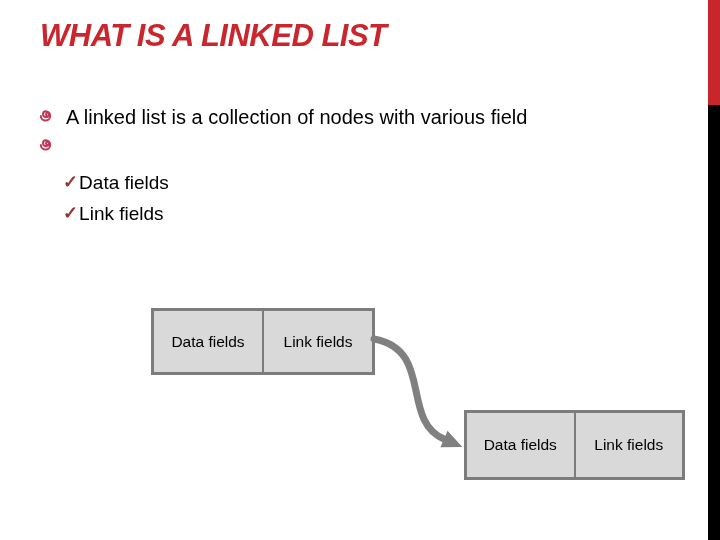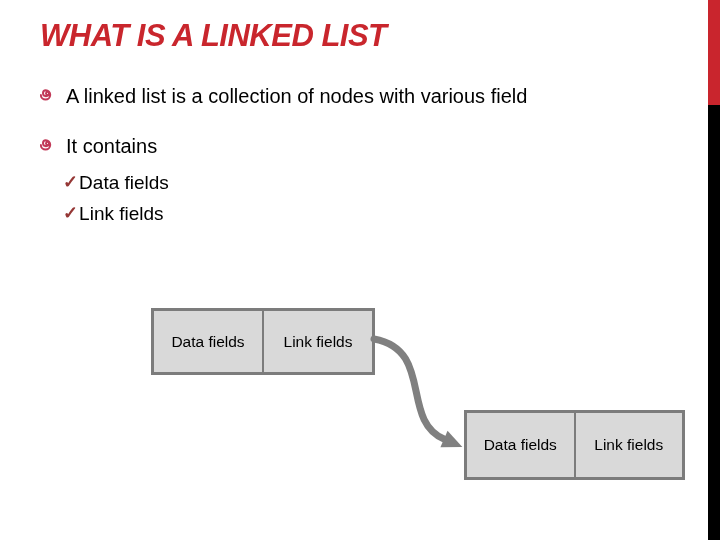--- a/index.html
+++ b/index.html
@@ -10,21 +10,21 @@
   .title{
     position:absolute;left:40px;top:20px;margin:0;
     font-size:31px;font-weight:bold;letter-spacing:-0.5px;
     color:#C9262D;line-height:1.05;white-space:nowrap;font-style:italic;
   }
   .bullet{
     position:absolute;left:40px;display:flex;align-items:flex-start;
     font-size:20px;color:#000;line-height:24px;white-space:nowrap;
   }
   .bullet .spiral{flex:0 0 auto;margin-top:3px;margin-right:11px;}
-  .bullet.b1{top:84px;text-align:center;}
+  .bullet.b1{top:105px;text-align:center;}
   .bullet.b2{top:134px;}
   .sub{
     position:absolute;left:63px;display:flex;align-items:flex-start;
     font-size:19px;color:#000;line-height:23px;white-space:nowrap;
   }
   .sub .check{
     color:#953735;font-size:18px;font-weight:bold;line-height:23px;
     margin-right:1px;
   }
   .sub.s1{top:171px;}
@@ -56,21 +56,20 @@
     <svg class="spiral" width="15" height="15" viewBox="0 0 16 16">
       <path d="M8 8.4 a1.6 1.6 0 1 1 1.6 -1.7 a3.2 3.2 0 1 1 -3.4 -3.3 a5 5 0 1 1 -5.3 5.2" fill="none" stroke="#C23A58" stroke-width="2.1" stroke-linecap="round"></path>
     </svg>
     <span>A linked list is a collection of nodes with various field</span>
   </div>
 
   <div class="bullet b2">
     <svg class="spiral" width="15" height="15" viewBox="0 0 16 16">
       <path d="M8 8.4 a1.6 1.6 0 1 1 1.6 -1.7 a3.2 3.2 0 1 1 -3.4 -3.3 a5 5 0 1 1 -5.3 5.2" fill="none" stroke="#C23A58" stroke-width="2.1" stroke-linecap="round"></path>
     </svg>
-    <span>It contains</span>
   </div>
 
   <div class="sub s1">
     <span class="check">✓</span>
     <span>Data fields</span>
   </div>
 
   <div class="sub s2">
     <span class="check">✓</span>
     <span>Link fields</span>

